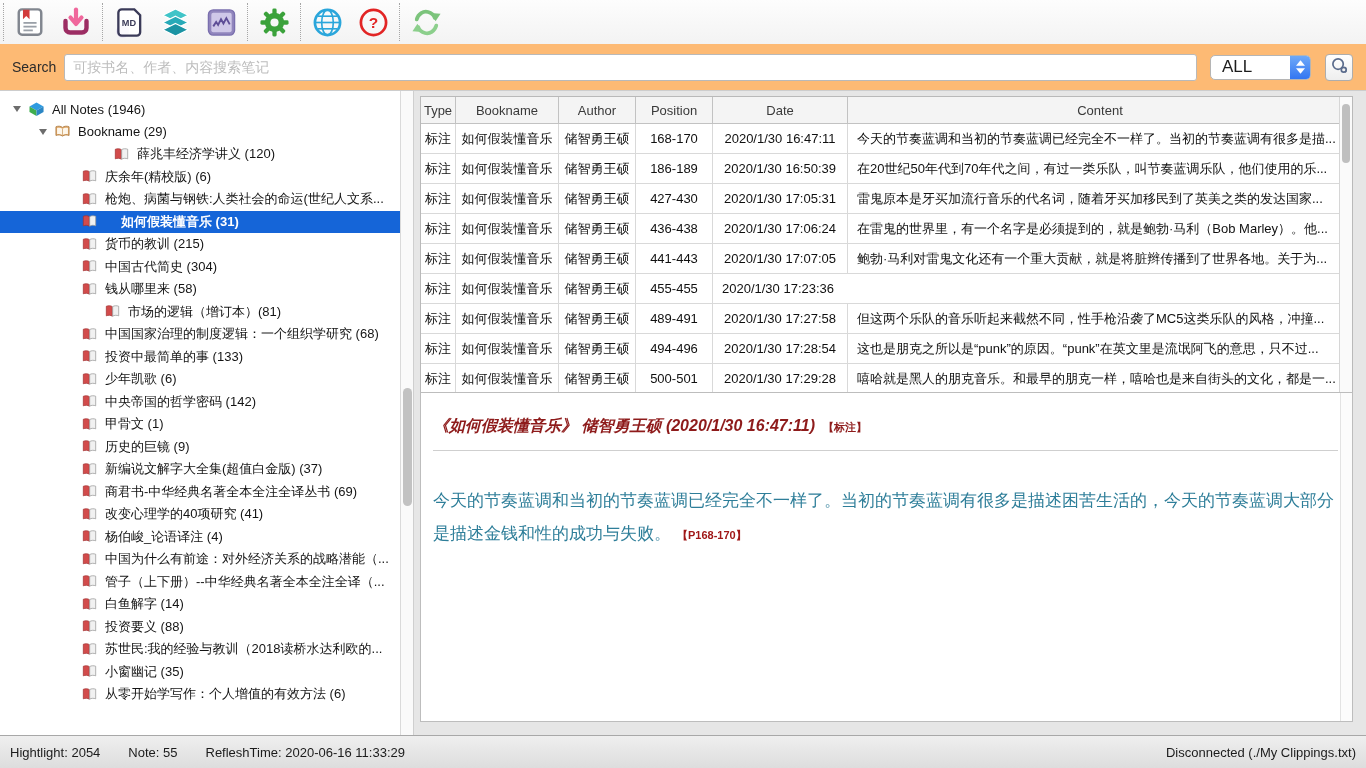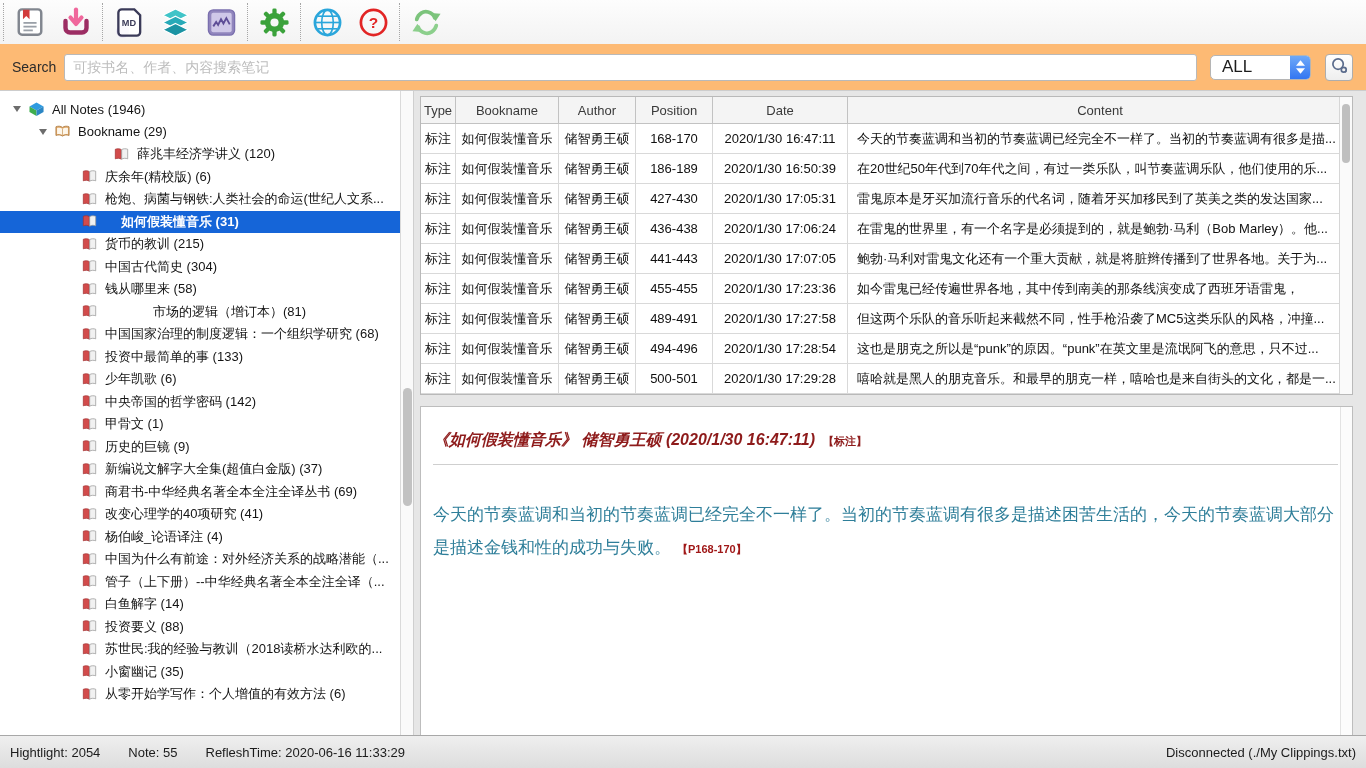--- a/index.html
+++ b/index.html
@@ -51,21 +51,21 @@
     border-right:1px solid #c2c2c2; flex:0 0 auto; }
   .th:last-child { border-right:none; flex:1 1 auto; }
   .tr { display:flex; height:30px; border-bottom:1px solid #d9d9d9; background:#fff; }
   .td { display:flex; align-items:center; justify-content:center; font-size:13px; color:#101010;
     border-right:1px solid #d9d9d9; flex:0 0 auto; overflow:hidden; white-space:nowrap; }
   .td:last-child { border-right:none; flex:1 1 auto; justify-content:flex-start; padding:0 9px; }
   .tbl-scroll { position:absolute; right:0; top:0; bottom:0; width:13px; background:#fafafa; border-left:1px solid #d6d6d6; }
   .tbl-thumb { position:absolute; left:2px; width:8px; top:7px; height:59px; background:#bfbfbf; border-radius:4px; }
 
   
-  .detail-panel { position:absolute; left:420px; top:406px; width:933px; height:330px;
+  .detail-panel { position:absolute; left:420px; top:392px; width:933px; height:330px;
     background:#fff; border:1px solid #bdbdbd; }
   .detail-title-row { padding:23px 24px 0 12px; }
   .detail-title { font-size:16px; font-weight:bold; font-style:italic; color:#8e1b1b; }
   .detail-tag { font-size:11px; font-weight:bold; color:#8e1b1b; margin-left:8px; }
   .detail-divider { border-bottom:1px solid #cfcfcf; margin:13px 14px 0 12px; }
   .detail-body { margin:33px 14px 0 12px; width:914px; font-size:17px; line-height:33px; color:#2e7e99; }
   .detail-pos { font-size:11px; font-weight:bold; color:#a01818; margin-left:6px; }
   .det-scroll { position:absolute; right:0; top:0; bottom:0; width:12px; background:#fcfcfc; border-left:1px solid #e3e3e3; }
 
   
@@ -283,21 +283,21 @@
     </div>
     <div class="tree-row" style="padding-left: 81px;">
       <span class="tree-ico">
         <svg viewBox="0 0 16 16">
           <path d="M7.8 2.8 C6.3 1.6 3.4 1.6 1.4 2.4 V12.6 C3.4 11.8 6.3 11.8 7.8 13 Z" fill="#d24b4b" stroke="#a33333" stroke-width="0.8"></path>
           <path d="M8.2 2.8 C9.7 1.6 12.6 1.6 14.6 2.4 V12.6 C12.6 11.8 9.7 11.8 8.2 13 Z" fill="#f1f1f1" stroke="#9a9a9a" stroke-width="0.8"></path>
         </svg>
       </span>
       <span class="tree-label">钱从哪里来 (58)</span>
     </div>
-    <div class="tree-row" style="padding-left: 81px; gap: 48px;">
+    <div class="tree-row" style="padding-left: 104px;">
       <span class="tree-ico">
         <svg viewBox="0 0 16 16">
           <path d="M7.8 2.8 C6.3 1.6 3.4 1.6 1.4 2.4 V12.6 C3.4 11.8 6.3 11.8 7.8 13 Z" fill="#d24b4b" stroke="#a33333" stroke-width="0.8"></path>
           <path d="M8.2 2.8 C9.7 1.6 12.6 1.6 14.6 2.4 V12.6 C12.6 11.8 9.7 11.8 8.2 13 Z" fill="#f1f1f1" stroke="#9a9a9a" stroke-width="0.8"></path>
         </svg>
       </span>
       <span class="tree-label">市场的逻辑（增订本）(81)</span>
     </div>
     <div class="tree-row" style="padding-left: 81px;">
       <span class="tree-ico">
@@ -506,21 +506,20 @@
         <div class="td" style="width: 77px;">441-443</div>
         <div class="td" style="width: 135px;">2020/1/30 17:07:05</div>
         <div class="td">鲍勃·马利对雷鬼文化还有一个重大贡献，就是将脏辫传播到了世界各地。关于为...</div>
       </div>
       <div class="tr">
         <div class="td" style="width: 35px;">标注</div>
         <div class="td" style="width: 103px;">如何假装懂音乐</div>
         <div class="td" style="width: 77px;">储智勇王硕</div>
         <div class="td" style="width: 77px;">455-455</div>
         <div class="td" style="width: 135px;">2020/1/30 17:23:36</div>
-        <div class="td">如今雷鬼已经传遍世界各地，其中传到南美的那条线演变成了西班牙语雷鬼，</div>
       </div>
       <div class="tr">
         <div class="td" style="width: 35px;">标注</div>
         <div class="td" style="width: 103px;">如何假装懂音乐</div>
         <div class="td" style="width: 77px;">储智勇王硕</div>
         <div class="td" style="width: 77px;">489-491</div>
         <div class="td" style="width: 135px;">2020/1/30 17:27:58</div>
         <div class="td">但这两个乐队的音乐听起来截然不同，性手枪沿袭了MC5这类乐队的风格，冲撞...</div>
       </div>
       <div class="tr">

